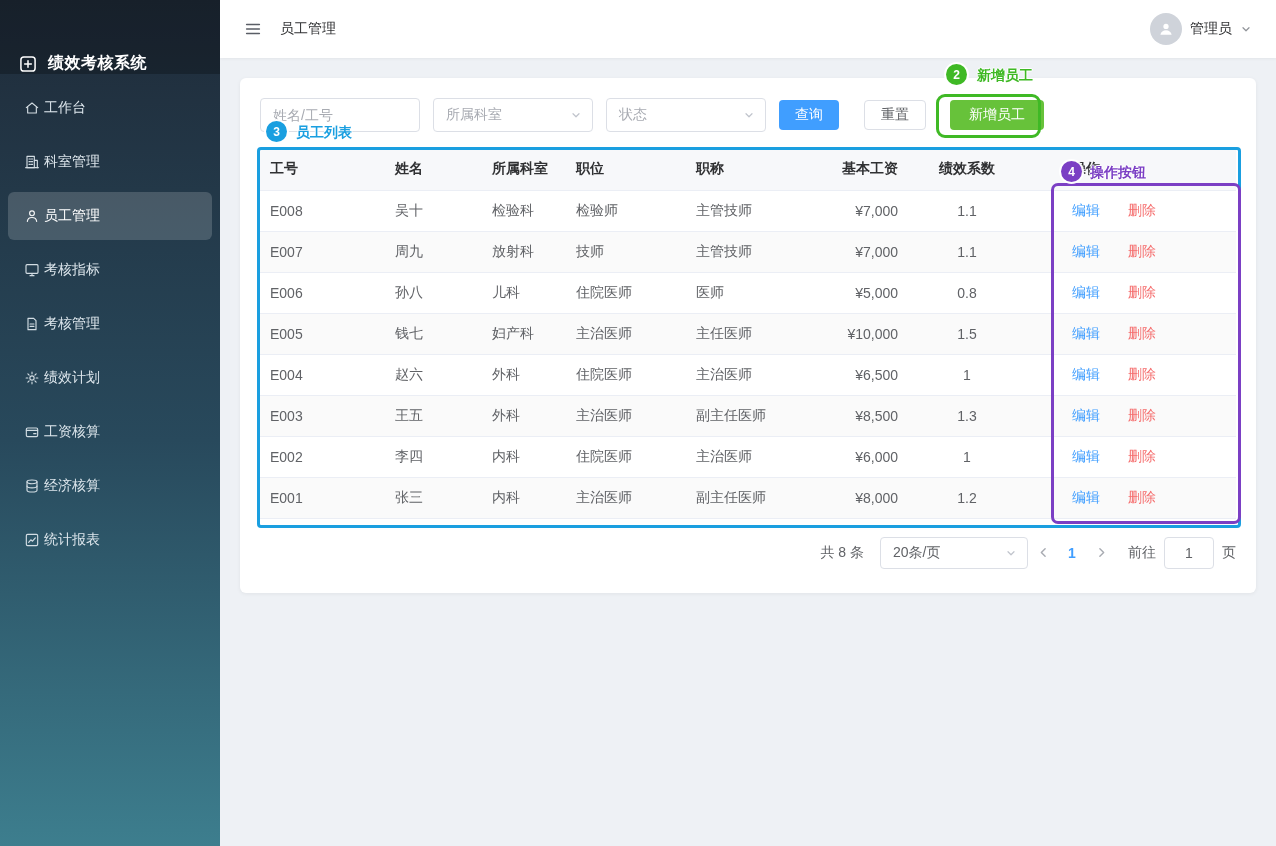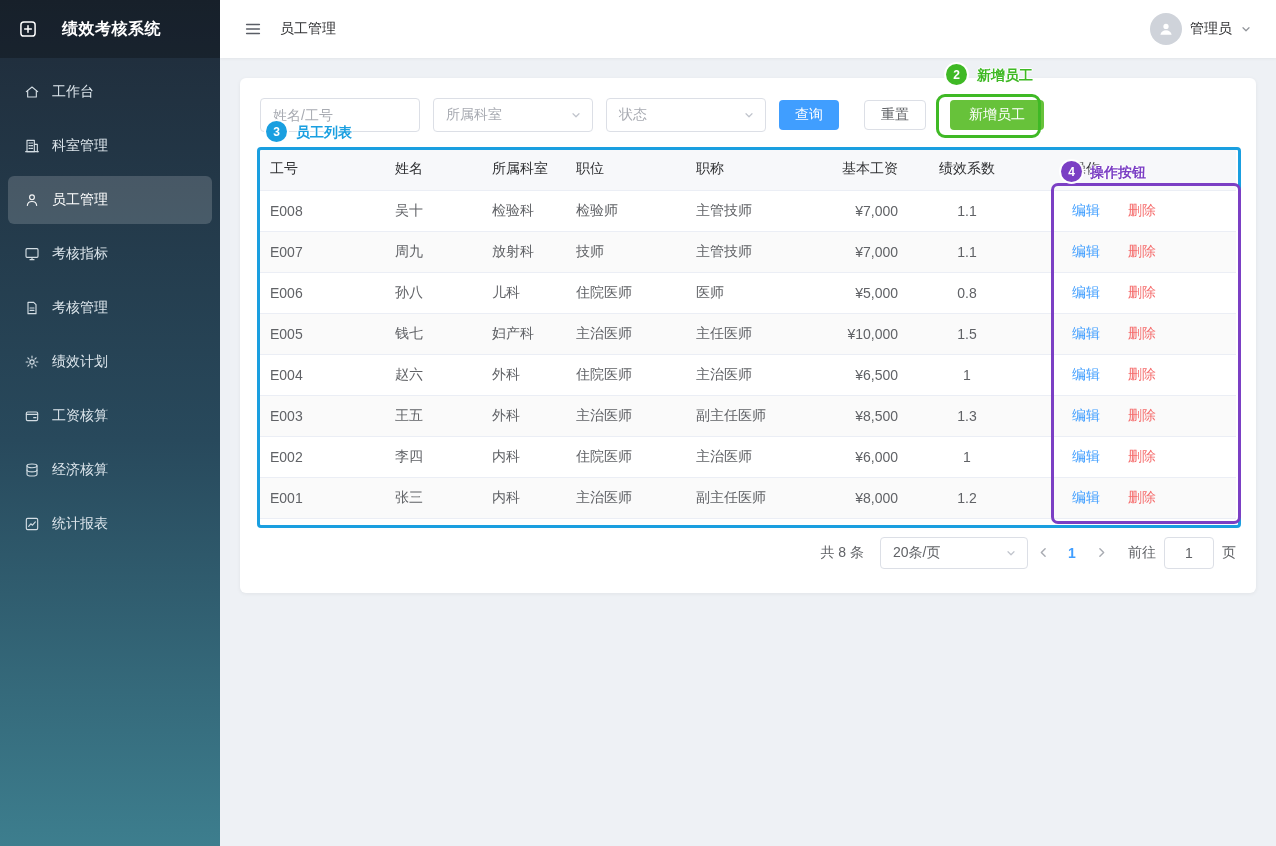--- a/index.html
+++ b/index.html
@@ -2,25 +2,25 @@
 <html><head>
 <meta charset="utf-8">
 <style>
   *{box-sizing:border-box;margin:0;padding:0}
   html,body{width:1276px;height:846px;overflow:hidden}
   body{font-family:"Liberation Sans","DejaVu Sans",sans-serif;background:#eef1f5;position:relative;font-size:14px;color:#303133}
 
   
   .sidebar{position:absolute;left:0;top:0;width:220px;height:846px;
     background:linear-gradient(180deg,#1f2b39 0%,#28495c 52%,#3d7e8e 100%);color:#e6edf2;z-index:5}
-  .logo{height:58px;display:flex;align-items:center;gap:24px;padding:0 18px;background:rgba(0,0,0,.25);color:#fff}
+  .logo{height:74px;display:flex;align-items:flex-end;gap:10px;padding:0 18px;background:rgba(0,0,0,.25);color:#fff}
   .logo-icon{display:flex}
   .logo-title{font-size:16px;font-weight:bold;letter-spacing:.5px}
   .menu{padding-top:4px}
-  .side-item{height:48px;margin:6px 8px;display:flex;align-items:center;gap:12px;padding:0 16px;border-radius:6px;color:#dde6ec;cursor:pointer}
+  .side-item{height:48px;margin:6px 8px;display:flex;align-items:center;gap:4px;padding:0 16px;border-radius:6px;color:#dde6ec;cursor:pointer}
   .side-item.active{background:rgba(255,255,255,.17);color:#fff}
   .side-icon{display:flex;opacity:.95}
   .side-label{font-size:14px}
 
   
   .header{position:absolute;left:220px;top:0;width:1056px;height:58px;background:#fff;display:flex;align-items:center;
     padding:0 24px;box-shadow:0 1px 3px rgba(0,0,0,.05);z-index:4}
   .hamburger{display:flex;margin-right:18px;cursor:pointer;color:#5a5e66}
   .breadcrumb{font-size:14px;color:#303133}
   .header-right{margin-left:auto;display:flex;align-items:center;gap:8px;cursor:pointer}
@@ -36,21 +36,21 @@
   .select{width:160px;height:34px;border:1px solid #dcdfe6;border-radius:4px;padding:0 10px 0 12px;display:flex;align-items:center;
     justify-content:space-between;color:#a8abb2;font-size:14px;cursor:pointer;background:#fff}
   .select .caret{color:#c0c4cc}
   .btn{height:30px;border:none;border-radius:4px;font-size:14px;cursor:pointer;padding:0 16px;font-family:inherit}
   .btn-primary{background:#409eff;color:#fff}
   .btn-plain{background:#fff;border:1px solid #dcdfe6;color:#606266;margin-left:12px}
   .btn-success{background:#67c23a;color:#fff;margin-left:11px;padding:0 19px}
 
   
   .emp-table{margin-top:16px;width:976px;border-collapse:collapse;table-layout:fixed;font-size:14px}
-  .emp-table th{height:42px;background:#f7f8fa;color:#303133;font-weight:normal;text-align:left;padding:4px 10px;border-bottom:1px solid #ebeef5}
+  .emp-table th{height:42px;background:#f7f8fa;color:#303133;font-weight:bold;text-align:left;padding:4px 10px;border-bottom:1px solid #ebeef5}
   .emp-table td{height:41px;color:#606266;padding:0 10px;border-bottom:1px solid #ebeef5;background:#fff}
   .emp-table tr.striped td{background:#fafafa}
   .col-salary{text-align:right !important}
   .col-coef{text-align:center !important}
   .col-ops{padding-left:46px !important}
   .link{cursor:pointer;font-size:14px}
   .link.edit{color:#409eff;margin-right:24px}
   .link.del{color:#f56c6c}
 
   

